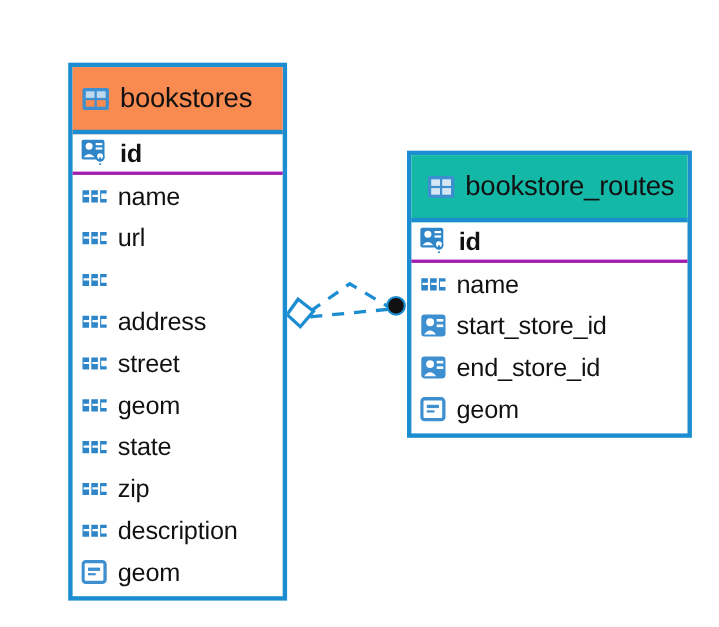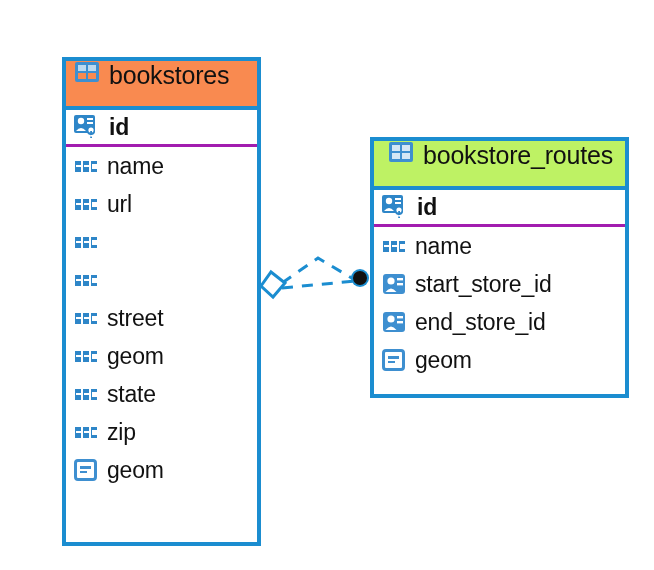--- a/index.html
+++ b/index.html
@@ -44,28 +44,28 @@
   }
   #entity-bookstore-routes {
     left: 370px;
     top: 137px;
     width: 259px;
     height: 261px;
   }
 
   .entity-header {
     display: flex;
-    align-items: flex-start;
+    align-items: center;
     box-sizing: border-box;
-    height: 49px;
+    height: 61px;
     padding: 0 8px;
     border-bottom: 4px solid #1b8dd0;
   }
   .entity-header.accent-orange { background: #f98a50; }
-  .entity-header.accent-gray   { background: #bef264; padding-left: 14px; }
+  .entity-header.accent-gray   { background: #14b8a6; padding-left: 14px; }
 
   .entity-title {
     font-size: 25px;
     color: #111111;
     margin-left: 9px;
     white-space: nowrap;
     letter-spacing: -0.2px;
   }
 
   .field-list {
@@ -189,20 +189,21 @@
       </div>
 
       <div class="field-row">
         <span class="icon">
           <svg width="25" height="13" viewBox="0 0 25 13" xmlns="http://www.w3.org/2000/svg">
             <path d="M1 12 L1 1 L7 1 L7 5 L2 5 L2 7 L7 7 L7 12 Z" fill="#2e86c8"></path>
             <path d="M9 12 L9 1 L15 1 L15 5 L10 5 L10 7 L15 7 L15 12 Z" fill="#2e86c8"></path>
             <path d="M17 1 L23 1 L23 4 L18 4 L18 9 L23 9 L23 12 L17 12 Z" fill="#2e86c8"></path>
           </svg>
         </span>
+        <span class="field-label">address</span>
       </div>
 
       <div class="field-row">
         <span class="icon">
           <svg width="25" height="13" viewBox="0 0 25 13" xmlns="http://www.w3.org/2000/svg">
             <path d="M1 12 L1 1 L7 1 L7 5 L2 5 L2 7 L7 7 L7 12 Z" fill="#2e86c8"></path>
             <path d="M9 12 L9 1 L15 1 L15 5 L10 5 L10 7 L15 7 L15 12 Z" fill="#2e86c8"></path>
             <path d="M17 1 L23 1 L23 4 L18 4 L18 9 L23 9 L23 12 L17 12 Z" fill="#2e86c8"></path>
           </svg>
         </span>
@@ -235,20 +236,30 @@
         <span class="icon">
           <svg width="25" height="13" viewBox="0 0 25 13" xmlns="http://www.w3.org/2000/svg">
             <path d="M1 12 L1 1 L7 1 L7 5 L2 5 L2 7 L7 7 L7 12 Z" fill="#2e86c8"></path>
             <path d="M9 12 L9 1 L15 1 L15 5 L10 5 L10 7 L15 7 L15 12 Z" fill="#2e86c8"></path>
             <path d="M17 1 L23 1 L23 4 L18 4 L18 9 L23 9 L23 12 L17 12 Z" fill="#2e86c8"></path>
           </svg>
         </span>
         <span class="field-label">zip</span>
       </div>
 
+      <div class="field-row">
+        <span class="icon">
+          <svg width="25" height="13" viewBox="0 0 25 13" xmlns="http://www.w3.org/2000/svg">
+            <path d="M1 12 L1 1 L7 1 L7 5 L2 5 L2 7 L7 7 L7 12 Z" fill="#2e86c8"></path>
+            <path d="M9 12 L9 1 L15 1 L15 5 L10 5 L10 7 L15 7 L15 12 Z" fill="#2e86c8"></path>
+            <path d="M17 1 L23 1 L23 4 L18 4 L18 9 L23 9 L23 12 L17 12 Z" fill="#2e86c8"></path>
+          </svg>
+        </span>
+        <span class="field-label">description</span>
+      </div>
 
       <div class="field-row">
         <span class="icon">
           <svg width="25" height="24" viewBox="0 0 25 24" xmlns="http://www.w3.org/2000/svg">
             <rect x="1.5" y="2.5" width="20" height="19" rx="2.5" fill="#ffffff" stroke="#3e8fd0" stroke-width="3"></rect>
             <rect x="6" y="8" width="11" height="3" fill="#3e8fd0"></rect>
             <rect x="6" y="13" width="7" height="2" fill="#3e8fd0"></rect>
           </svg>
         </span>
         <span class="field-label">geom</span>

